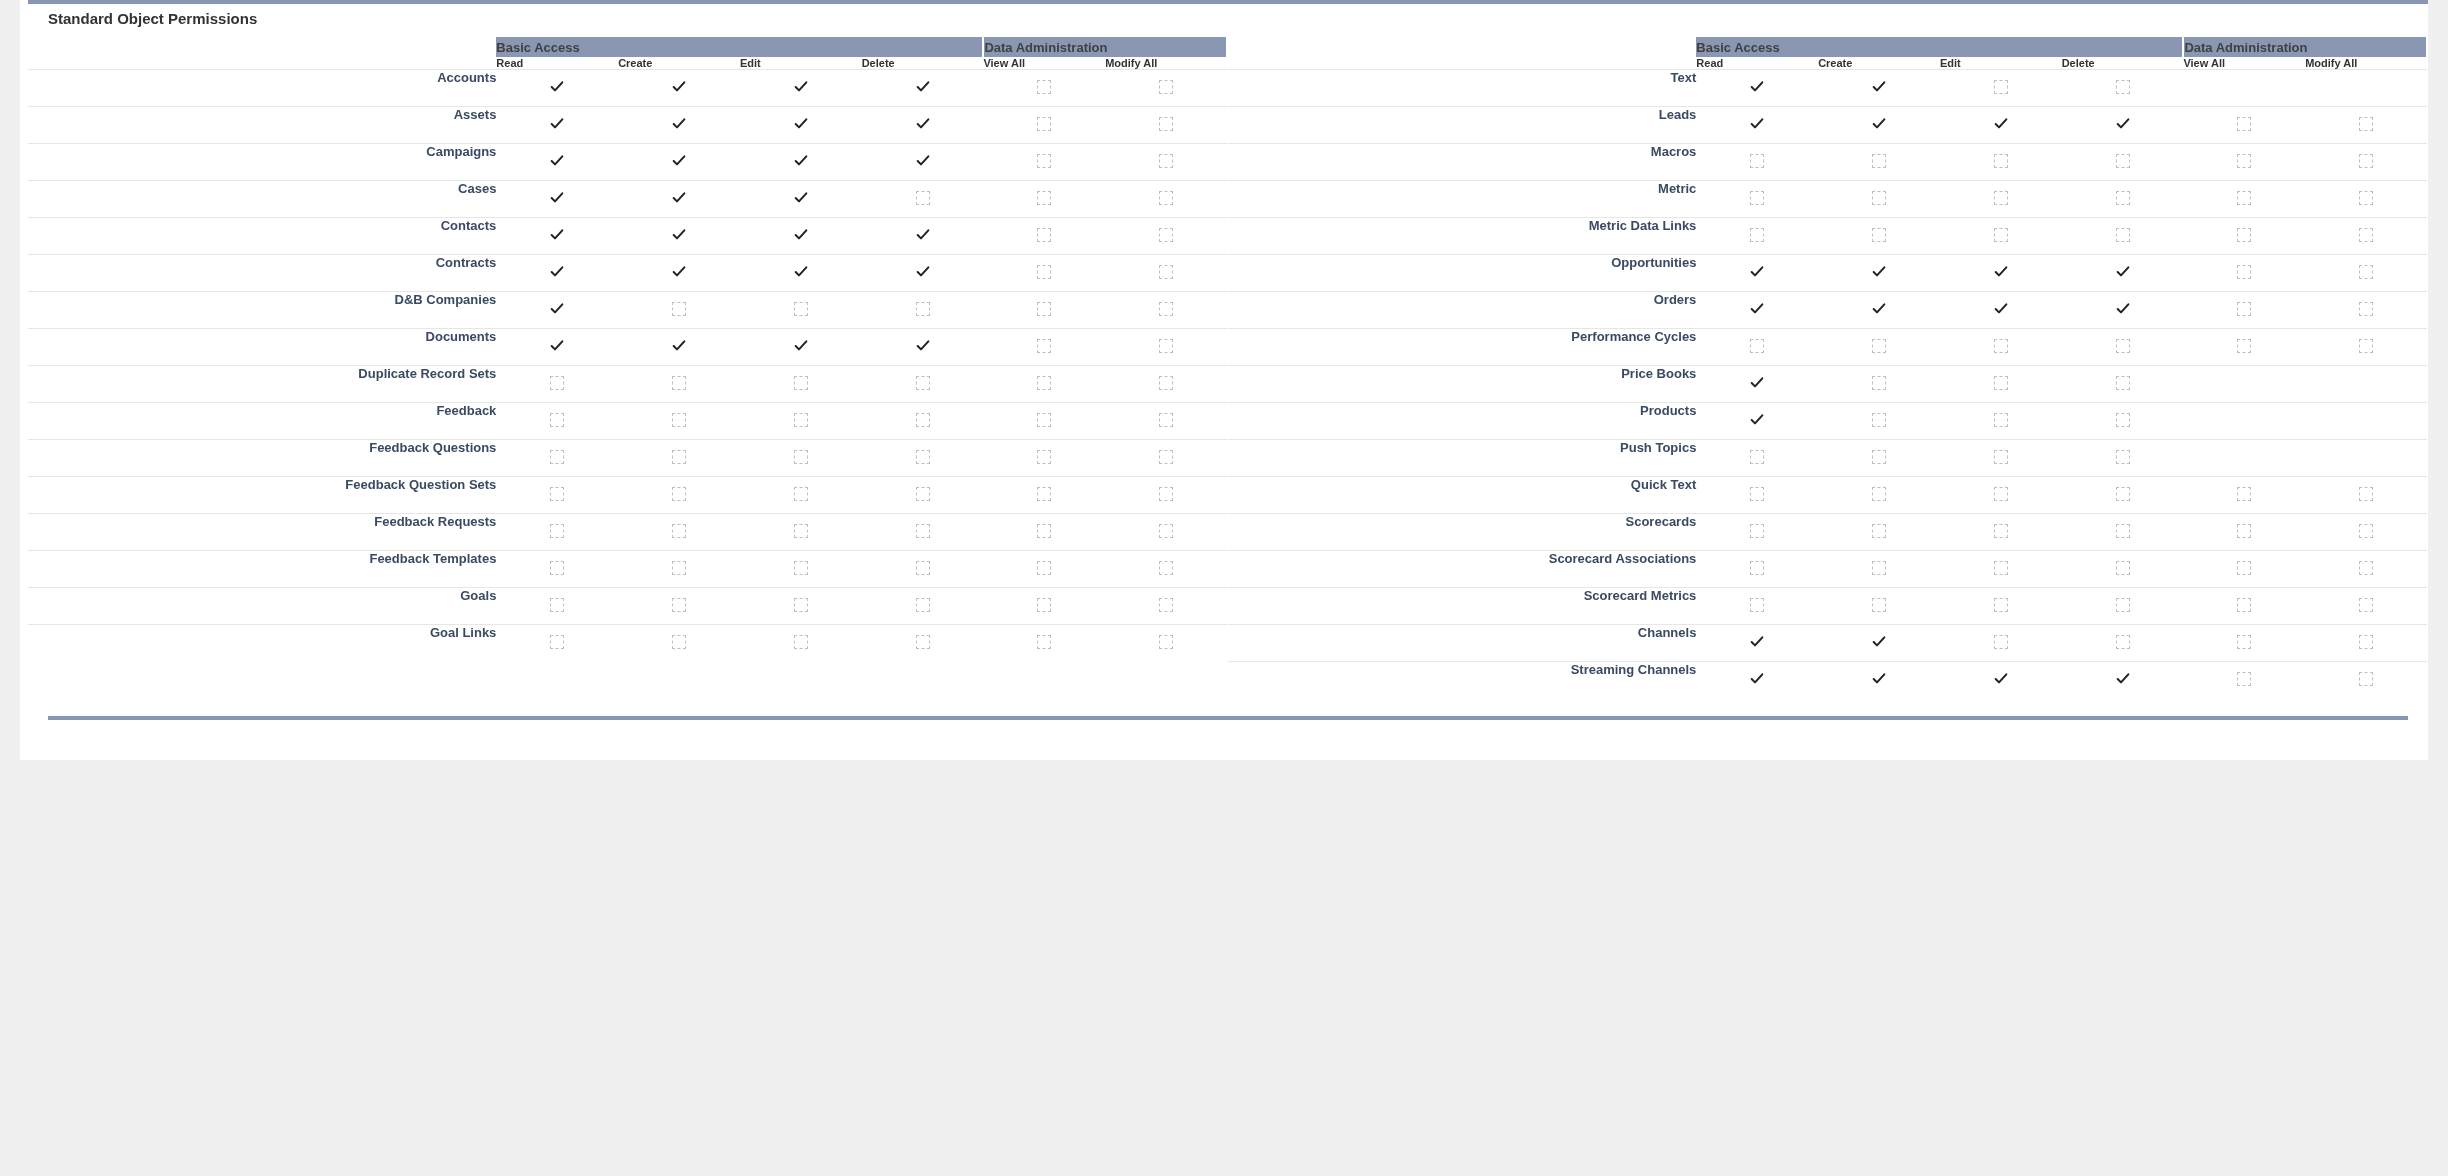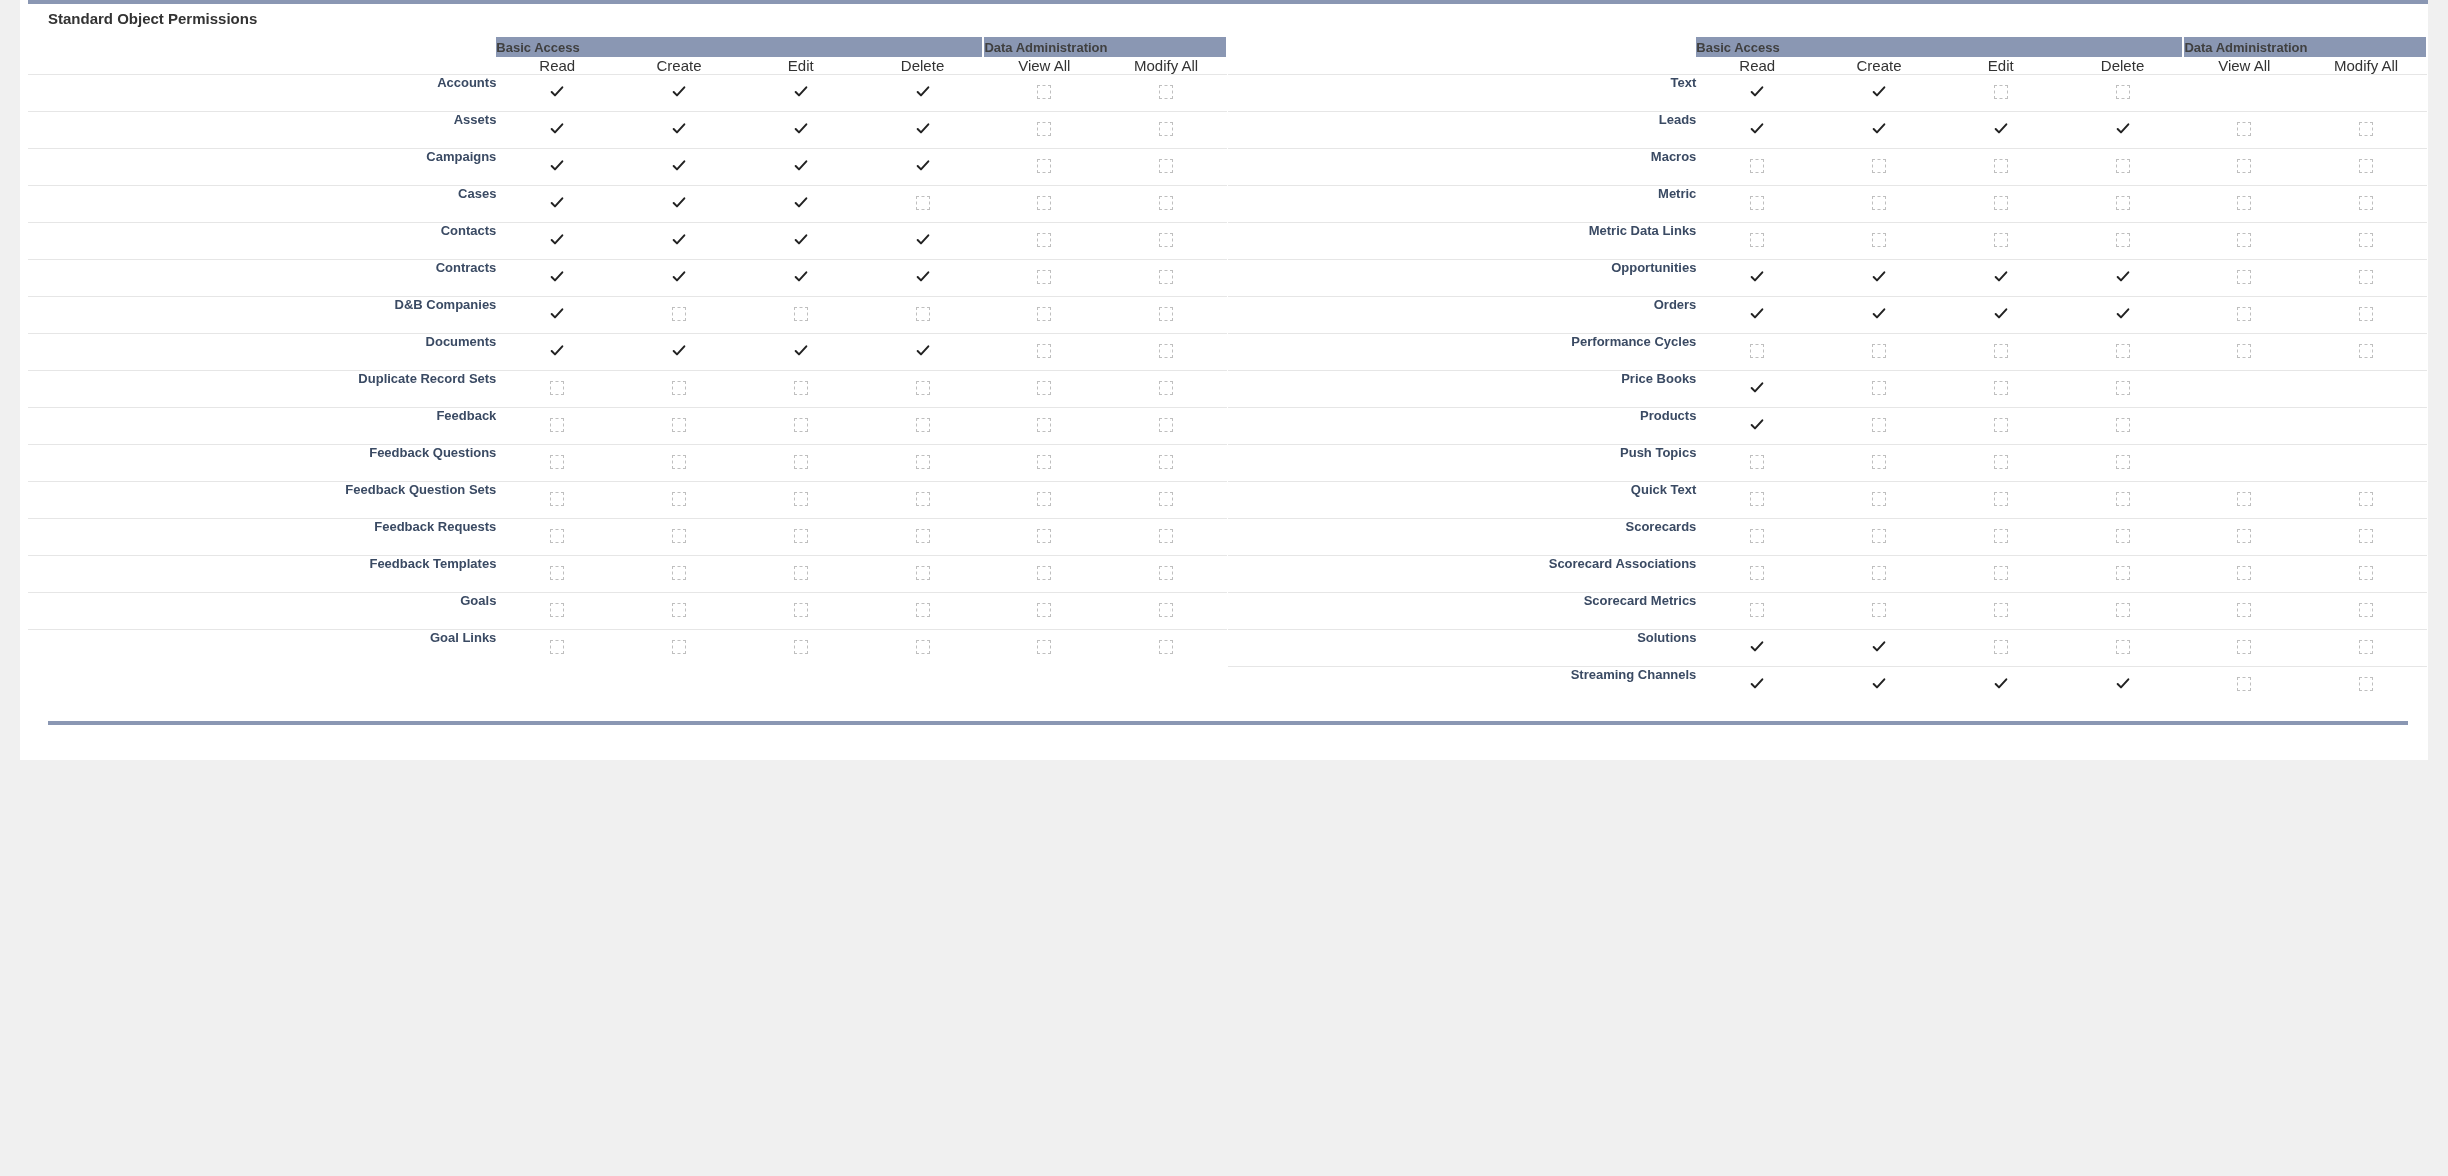--- a/index.html
+++ b/index.html
@@ -6,21 +6,21 @@
   .page{background:#fff;margin:0 20px;padding:0 0 20px 8px;min-height:740px;}
   .topbar{height:4px;background:#8a97b3;margin-bottom:6px;}
   h3.section-title{margin:0 0 10px 20px;font-size:15px;color:#333;font-weight:bold;}
   .two-col{display:flex;gap:0;}
   .col{flex:1;}
   table.perm{width:100%;border-collapse:collapse;font-size:12px;}
   table.perm th, table.perm td{padding:0;}
   .label-cell{width:300px;text-align:right;padding-right:12px;color:#3a4a63;font-weight:bold;font-size:13px;vertical-align:top;padding-top:6px;margin-top:48px;}
   .group-header-row td.gh-pad{height:20px;}
   .group-header{background:#8a97b3;color:#404040;font-weight:bold;font-size:13px;padding:2px 8px;border-right:2px solid #fff;}
-  .col-header{text-align:center;font-weight:normal;color:#333;font-size:15px;padding:4px 0 6px 0;}
+  .col-header{font-weight:bold;color:#333;font-size:11px;padding:4px 0 6px 0;}
   .perm-cell{text-align:center;width:78px;height:36px;}
   tr.obj-row td{border-top:1px solid #e6e6e6;}
   tr.obj-row:first-of-type td{border-top:none;}
   .check{display:inline-block;width:16px;height:16px;}
   .check svg{width:16px;height:16px;display:block;}
   .unchecked{display:inline-block;width:14px;height:14px;border:1px dashed #bfbfbf;box-sizing:border-box;}
   .bottombar{height:4px;background:#8a97b3;margin:18px 20px 0 20px;}
 </style>
 </head>
 <body>
@@ -428,21 +428,21 @@
             <tr class="obj-row">
               <td class="label-cell">Scorecard Metrics</td>
               <td class="perm-cell"><span class="unchecked"></span></td>
               <td class="perm-cell"><span class="unchecked"></span></td>
               <td class="perm-cell"><span class="unchecked"></span></td>
               <td class="perm-cell"><span class="unchecked"></span></td>
               <td class="perm-cell"><span class="unchecked"></span></td>
               <td class="perm-cell"><span class="unchecked"></span></td>
             </tr>
             <tr class="obj-row">
-              <td class="label-cell">Solutions</td>
+              <td class="label-cell">Channels</td>
               <td class="perm-cell"><span class="check"><svg viewBox="0 0 24 24">
                     <path d="M4 12 L9 17 L20 5" stroke="#222" stroke-width="3" fill="none" stroke-linecap="round" stroke-linejoin="round"></path>
                   </svg></span></td>
               <td class="perm-cell"><span class="check"><svg viewBox="0 0 24 24">
                     <path d="M4 12 L9 17 L20 5" stroke="#222" stroke-width="3" fill="none" stroke-linecap="round" stroke-linejoin="round"></path>
                   </svg></span></td>
               <td class="perm-cell"><span class="unchecked"></span></td>
               <td class="perm-cell"><span class="unchecked"></span></td>
               <td class="perm-cell"><span class="unchecked"></span></td>
               <td class="perm-cell"><span class="unchecked"></span></td>

